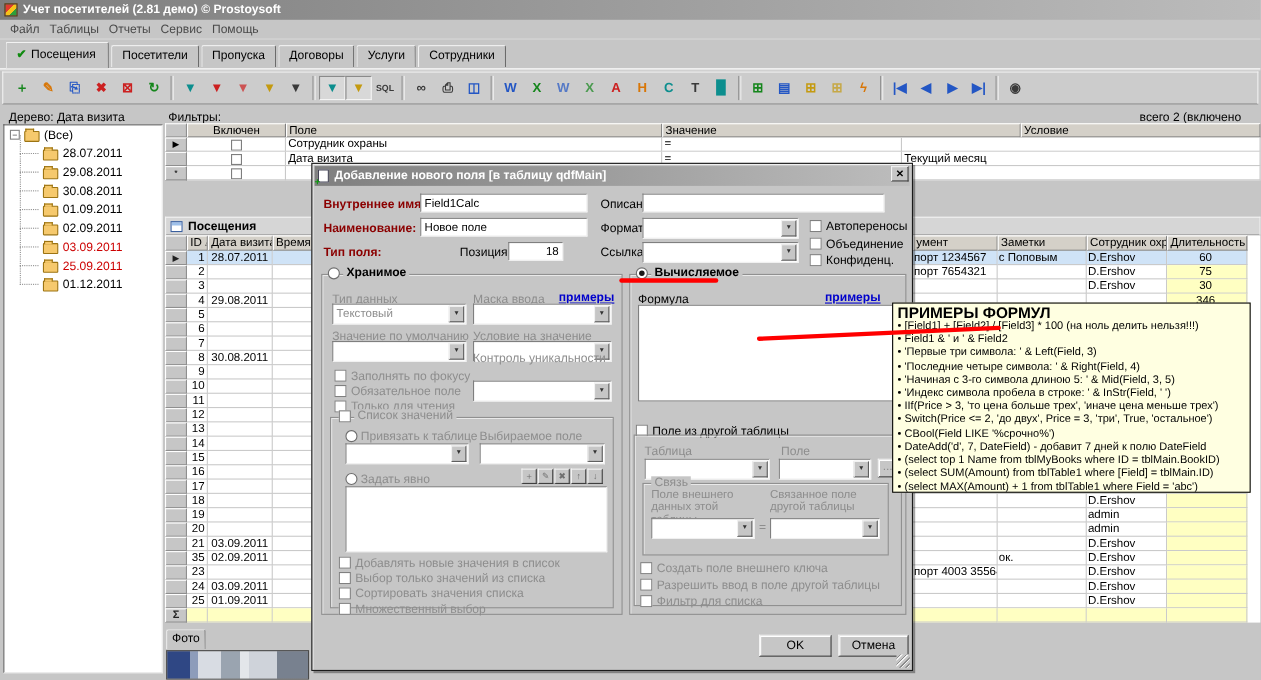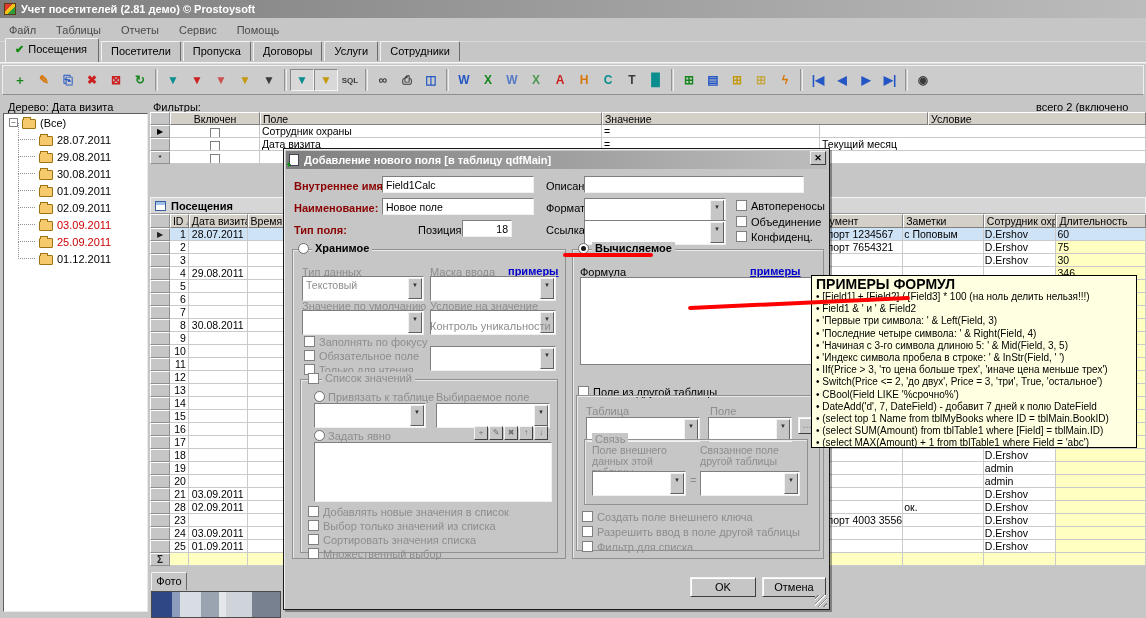--- a/index.html
+++ b/index.html
@@ -6,21 +6,21 @@
   html,body{width:1146px;height:618px;overflow:hidden}
   body{position:relative;background:#c6c6c6;font-family:"Liberation Sans",sans-serif;font-size:11px;color:#000}
   .p{position:absolute;white-space:nowrap}
   .b{font-weight:bold}
   .mar{color:#8b0000;font-weight:bold}
   .dis{color:#8d8d8d}
   .link{color:#0000cc;text-decoration:underline;font-weight:bold}
   
   .titlebar{position:absolute;left:0;top:0;right:0;height:18px;background:linear-gradient(90deg,#7d7d7d,#bcbcbc);color:#fff;font-weight:bold;display:flex;align-items:center;gap:5px;padding-left:4px}
   .appicon{width:12px;height:12px;background:linear-gradient(135deg,#e03a2f 0 40%,#f6c21a 40% 65%,#2d9e3a 65%);border:1px solid #5a3a10}
-  .menubar{position:absolute;left:0;top:18px;right:0;height:24px;display:flex;gap:20px;align-items:center;padding:0 9px;color:#4a4a4a;border-bottom:1px solid #d8d8d8}
+  .menubar{position:absolute;left:0;top:18px;right:0;height:18px;display:flex;gap:9px;align-items:center;padding:0 9px;color:#4a4a4a;border-bottom:1px solid #d8d8d8}
   .menubar .mi{cursor:default}
   .tabstrip{position:absolute;left:5px;top:40px;right:0;height:22px;display:flex;align-items:center}
   .tab{position:relative;background:#c6c6c6;border:1px solid #6b6b6b;border-left-color:#f2f2f2;border-top-color:#f2f2f2;border-bottom:none;border-radius:2px 2px 0 0;padding:3px 9px 4px 9px;margin-right:2px;font-size:11px}
   .tab .check{display:none;color:#0f8a0f;font-weight:bold;margin-right:4px}
   .tab.active{padding:4px 11px 6px 9px;margin-top:-3px;z-index:2}
   .tab.active .check{display:inline}
   .belowtabs{position:absolute;left:0;top:62px;right:0;height:2px;background:#dedede;border-top:1px solid #f4f4f4}
   
   .toolbar{position:absolute;left:2px;top:65px;right:2px;height:30px;background:#cccccc;border:1px solid #f0f0f0;border-bottom-color:#8f8f8f;display:flex;align-items:center;padding:0 5px}
   .tbtn{width:24px;height:22px;display:flex;align-items:center;justify-content:center;flex:none}
@@ -59,37 +59,37 @@
   .grow{display:flex}
   .gc{height:13px;border-right:1px solid #cacaca;border-bottom:1px solid #cacaca;font-size:10.5px;line-height:12px;overflow:hidden;white-space:nowrap;padding:0 1px}
   .gh .gc{background:#d4d0c8;border:1px solid;border-color:#fff #7f7f7f #7f7f7f #fff;height:14px;line-height:13px;padding:0 2px}
   .c-sel{width:20px;background:#c6c6c6!important;border:1px solid;border-color:#fff #8f8f8f #8f8f8f #fff!important;text-align:center;font-size:8px;line-height:11px;color:#222}
   .c-id{width:19px;text-align:right;padding-right:2px}
   .c-date{width:59px;text-align:center}
   .c-time{width:582px}
   .c-doc{width:77px}
   .c-note{width:81px}
   .c-guard{width:73px}
-  .c-dur{width:90px;text-align:left;padding-right:3px;background:#ffffc2}
+  .c-dur{width:73px;text-align:center;padding-right:3px;background:#ffffc2}
   .grow.selected .gc{background:#cfe3f7!important}
   .grow.selected .c-sel{background:#c6c6c6!important}
   .sumrow .gc{background:#ffffc2}
   .sumrow .c-sel{font-size:10px;font-weight:bold}
   .sorticon{font-size:8px;color:#555}
   
   .phototab{position:absolute;left:151px;top:572px;width:36px;height:18px;background:#c6c6c6;border:1px solid #6b6b6b;border-left-color:#f2f2f2;border-top-color:#f2f2f2;border-bottom:none;border-radius:2px 2px 0 0;text-align:center;padding-top:2px}
   .photobox{position:absolute;left:151px;top:591px;width:130px;height:27px;border:1px solid #4a4a4a;background:linear-gradient(90deg,#2f4784 0 16%,#8d9cba 16% 22%,#d8dce3 22% 38%,#9aa4b0 38% 52%,#e3e6ea 52% 58%,#cfd3da 58% 78%,#78818f 78%)}
   
   .dialog{position:absolute;left:283px;top:148px;width:547px;height:462px;background:#c6c6c6;border:1px solid #1a1a1a;box-shadow:inset 1px 1px 0 #efefef,2px 2px 0 rgba(0,0,0,.35);z-index:20}
   .dlgtitle{position:absolute;left:2px;top:2px;right:2px;height:18px;background:linear-gradient(90deg,#7f7f7f,#bdbdbd);color:#fff;font-weight:bold;display:flex;align-items:center;gap:5px;padding-left:3px}
   .dlgicon{width:10px;height:12px;background:#fff;border:1px solid #445;position:relative}
   .dlgicon::after{content:"+";position:absolute;left:-4px;bottom:-5px;color:#0d9a0d;font-weight:bold;font-size:9px}
   .xbtn{position:absolute;right:3px;top:2px;width:16px;height:14px;background:#c6c6c6;border:1px solid;border-color:#f2f2f2 #3f3f3f #3f3f3f #f2f2f2;color:#000;font-size:9px;font-weight:bold;text-align:center;line-height:12px}
   .inp{position:absolute;height:17px;border:1px solid #7f7f7f;border-right-color:#f0f0f0;border-bottom-color:#f0f0f0;background:#fff;font:10.5px "Liberation Sans",sans-serif;padding:0 3px}
-  .combo{position:absolute;height:25px;background:#fff;border:1px solid #7f7f7f;border-right-color:#f0f0f0;border-bottom-color:#f0f0f0}
+  .combo{position:absolute;height:19px;background:#fff;border:1px solid #7f7f7f;border-right-color:#f0f0f0;border-bottom-color:#f0f0f0}
   .combo .v{position:absolute;left:3px;top:2px;font-size:10.5px}
   .combo .a{position:absolute;right:1px;top:1px;bottom:1px;width:14px;background:#c6c6c6;border:1px solid;border-color:#f2f2f2 #5f5f5f #5f5f5f #f2f2f2;font-size:6px;color:#333;text-align:center;line-height:12px}
   .grp{position:absolute;border:1px solid #909090;box-shadow:1px 1px 0 #e9e9e9 inset}
   .grplab{position:absolute;background:#c6c6c6;padding:0 3px;white-space:nowrap}
   .cb{position:absolute;width:11px;height:11px;border:1px solid #808080;background:#fff}
   .rb{position:absolute;width:11px;height:11px;border:1px solid #6d6d6d;border-radius:50%;background:#fff}
   .rb.on::after{content:"";position:absolute;left:2px;top:2px;width:5px;height:5px;border-radius:50%;background:#1a1a1a}
   .btn{position:absolute;background:#c6c6c6;border:1px solid;border-color:#f2f2f2 #3f3f3f #3f3f3f #f2f2f2;box-shadow:inset 1px 1px 0 #fff;font-size:11px;text-align:center}
   .minirow{position:absolute;display:flex;gap:1px}
   .minibtn{width:14px;height:14px;background:#c6c6c6;border:1px solid;border-color:#f2f2f2 #3f3f3f #3f3f3f #f2f2f2;font-size:8px;color:#6f6f6f;text-align:center;line-height:12px}
@@ -658,21 +658,21 @@
         <div class="gc c-date">03.09.2011</div>
         <div class="gc c-time"></div>
         <div class="gc c-doc"></div>
         <div class="gc c-note"></div>
         <div class="gc c-guard">D.Ershov</div>
         <div class="gc c-dur"></div>
       </div>
 
       <div class="grow">
         <div class="gc c-sel"></div>
-        <div class="gc c-id">28</div>
+        <div class="gc c-id">35</div>
         <div class="gc c-date">02.09.2011</div>
         <div class="gc c-time"></div>
         <div class="gc c-doc"></div>
         <div class="gc c-note">ок.</div>
         <div class="gc c-guard">D.Ershov</div>
         <div class="gc c-dur"></div>
       </div>
 
       <div class="grow">
         <div class="gc c-sel"></div>

